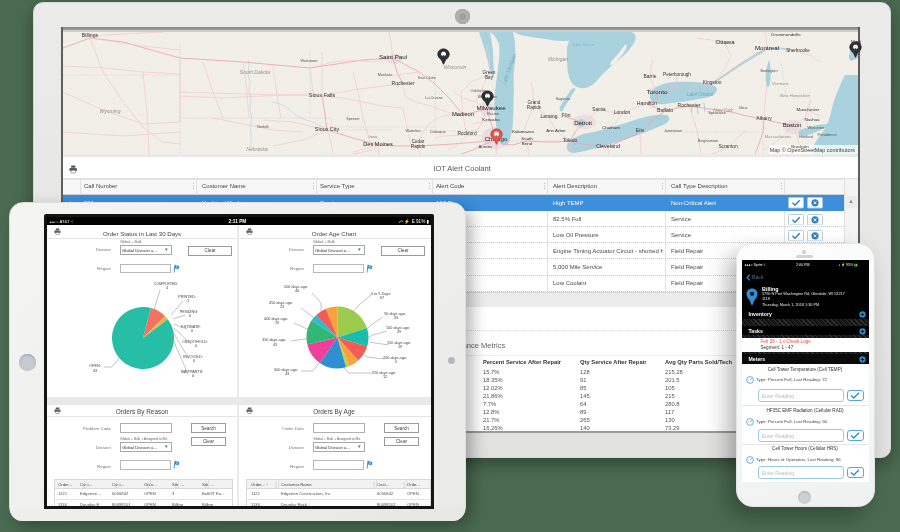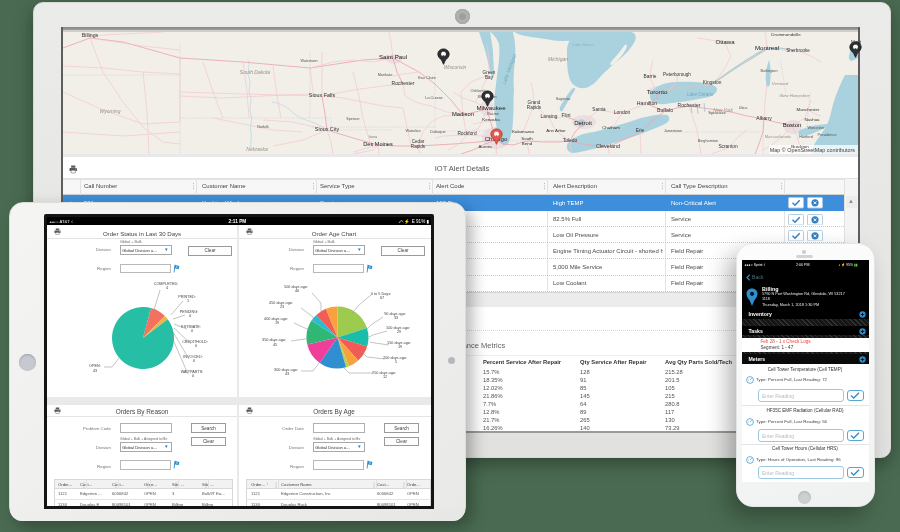--- a/index.html
+++ b/index.html
@@ -265,21 +265,21 @@
 <path d="M8,1 C12,1 15,4 15,7.5 C15,10.5 12.5,13 10.5,14.5 L8,20 L5.5,14.5 C3.5,13 1,10.5 1,7.5 C1,4 4,1 8,1 Z" fill="#2e3133" stroke="#17191a" stroke-width="1"></path>
 <g fill="#fff">
       <rect x="5.1" y="5.6" width="5.8" height="3.1" rx="0.6"></rect>
       <rect x="6" y="4.4" width="4" height="1.7" rx="0.5"></rect>
       <circle cx="6.4" cy="9.3" r="0.75"></circle>
       <circle cx="9.6" cy="9.3" r="0.75"></circle>
     </g>
 </svg>
 <div class="abs" style="left:63px;top:154px;width:795px;height:3px;background:#e9e9e9;"></div>
 <div class="abs" style="left:63px;top:157px;width:795px;height:22px;background:#fff;border-bottom:1px solid #e0e0e0;"></div>
-<div class="tt" style="left:462px;top:164px;font-size:7.5px;color:#555;transform:translateX(-50%);">IOT Alert Details</div>
+<div class="tt" style="left:462px;top:164px;font-size:7.5px;color:#555;transform:translateX(-50%);">IOT Alert Coolant</div>
 <svg class="abs" style="left:69px;top:165px;" width="8.5" height="8.5" viewBox="0 0 16 16">
     <g fill="#565a5e">
       <rect x="4" y="1" width="8" height="4" rx="0.5"></rect>
       <rect x="1" y="5.5" width="14" height="6" rx="1"></rect>
       <rect x="4" y="10" width="8" height="5" rx="0.5" fill="#fff" stroke="#565a5e"></rect>
       <circle cx="13" cy="7.5" r="0.9" fill="#fff"></circle>
     </g>
   </svg>
 <div class="abs" style="left:63px;top:179px;width:781px;height:16px;background:#f7f7f7;border-bottom:1px solid #cfcfcf;border-top:1px solid #e4e4e4;"></div>
 <div class="abs" style="left:80px;top:179px;width:1px;height:114px;background:#e2e2e2;"></div>

